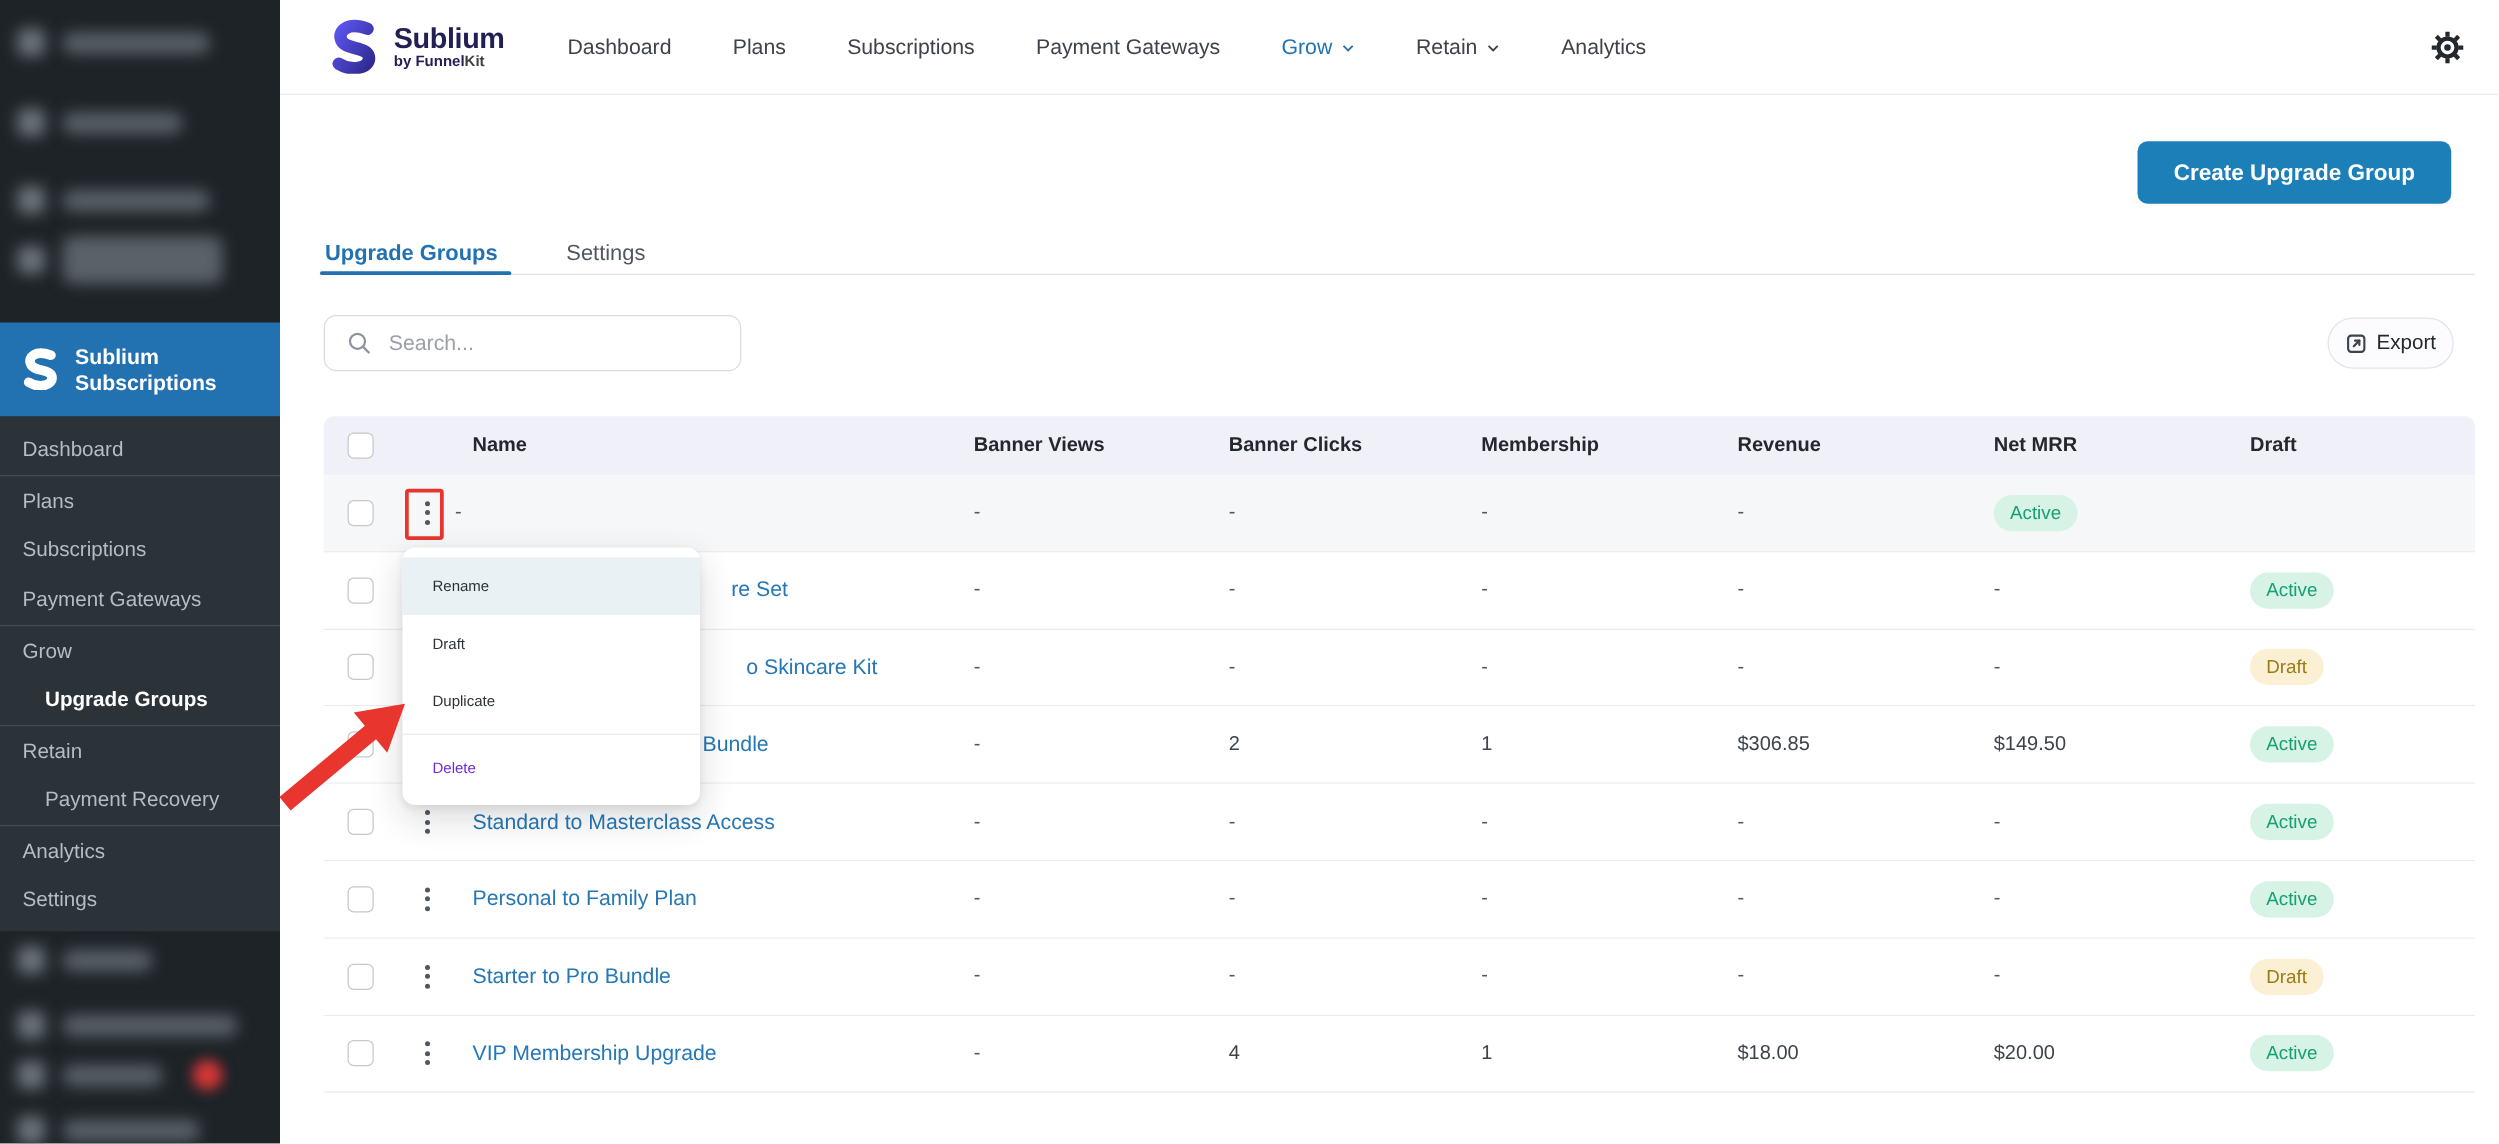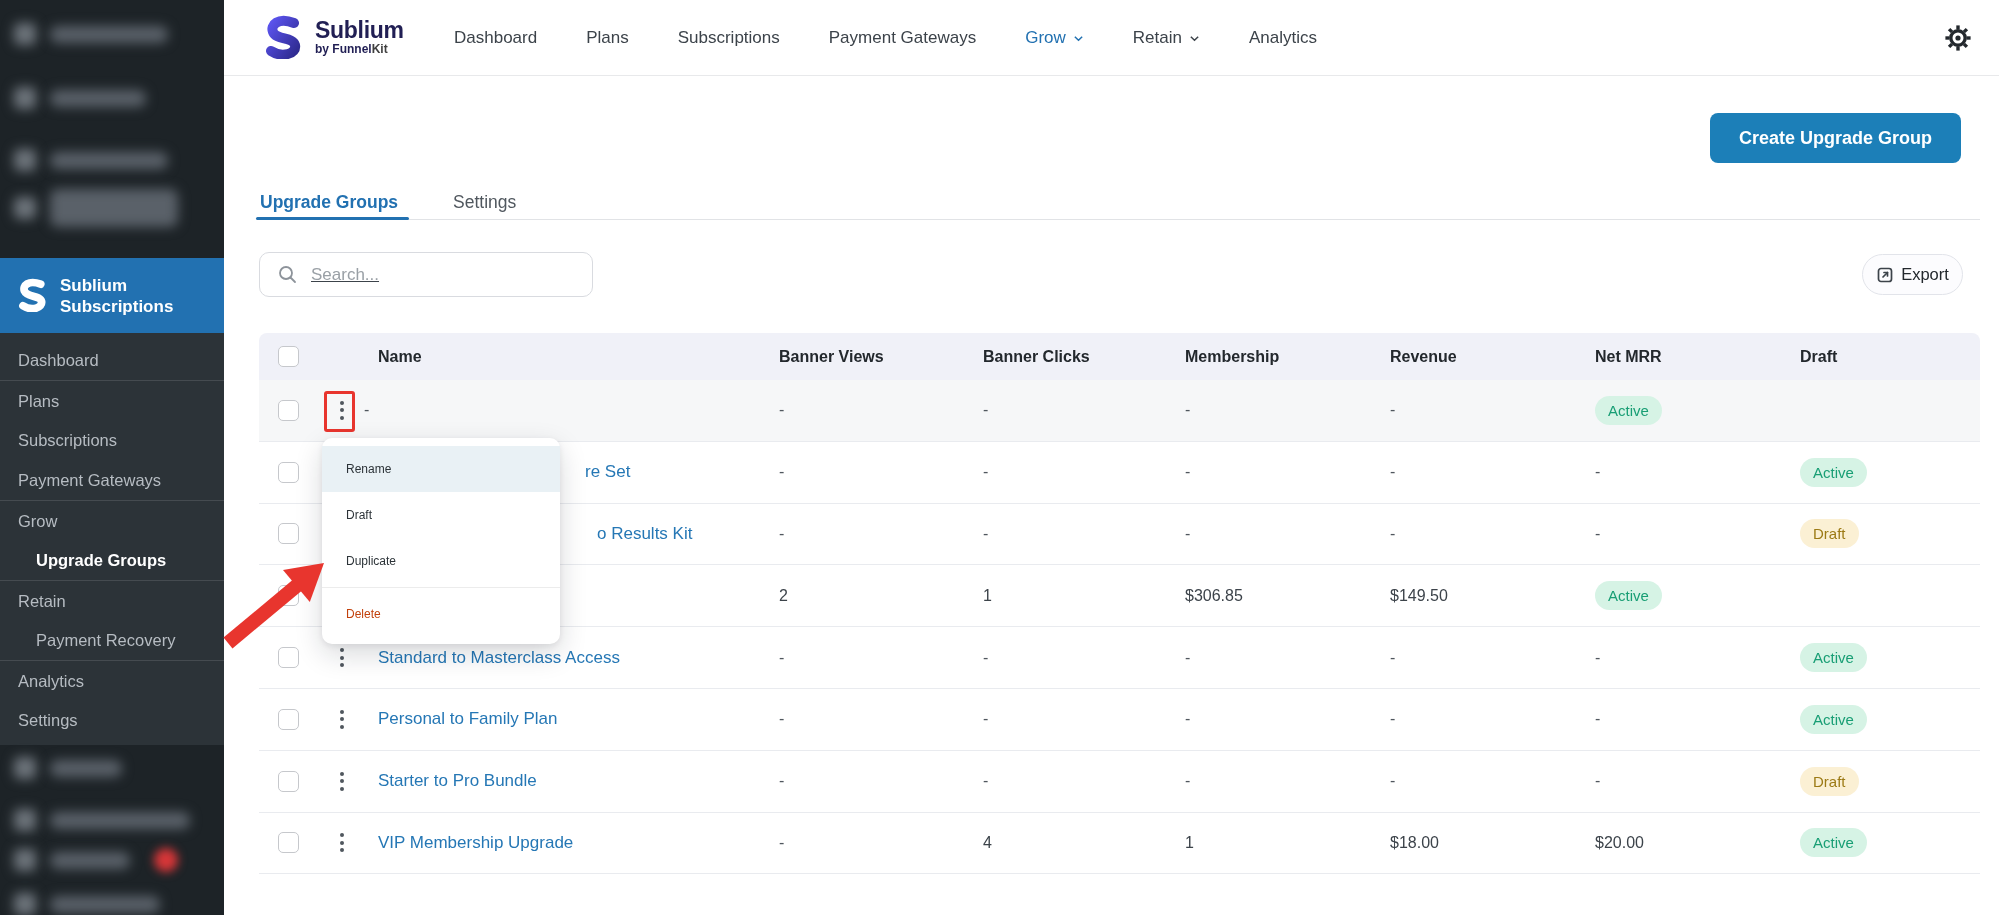--- a/index.html
+++ b/index.html
@@ -43,21 +43,21 @@
   
   #tabs{left:260px;top:192px;display:flex;gap:55px;}
   .tab{font-size:17.5px;color:#50575e;font-weight:500;cursor:pointer;}
   .tab.active{color:#2271b1;font-weight:600;}
   #tab-underline{left:256px;top:217px;width:153px;height:3px;background:#2271b1;border-radius:2px;}
   #tab-border{left:259px;top:219px;width:1721px;height:1px;background:#e1e3e6;}
 
   
   #searchbox{left:259px;top:252px;width:334px;height:45px;border:1px solid #d9dbe0;border-radius:10px;box-sizing:border-box;
              display:flex;align-items:center;gap:12px;padding-left:18px;background:#fff;}
-  #searchbox input{border:none;outline:none;font-size:17px;color:#3c434a;font-family:"Liberation Sans",sans-serif;width:250px;background:transparent;text-decoration:underline;}
+  #searchbox input{border:none;outline:none;font-size:17px;color:#3c434a;font-family:"Liberation Sans",sans-serif;width:250px;background:transparent;}
   #searchbox input::placeholder{color:#9aa0a6;}
   #export-btn{left:1862px;top:254px;width:101px;height:41px;border:1px solid #e2e4ea;border-radius:21px;background:#fcfcfe;box-sizing:border-box;
               display:flex;align-items:center;justify-content:center;gap:7px;font-size:16.5px;font-weight:500;color:#23282d;cursor:pointer;}
 
   
   .tgrid{display:grid;grid-template-columns:60px 45px 415px 204px 202px 205px 205px 205px 1fr;align-items:center;}
   #thead{left:259px;top:333px;width:1721px;height:47px;background:#f0f1f8;border-radius:8px 8px 0 0;
          font-size:16px;font-weight:700;color:#23282d;}
   #tbody{left:259px;top:380px;width:1721px;}
   .t-row{height:61.8px;border-bottom:1px solid #e9ebef;background:#fff;box-sizing:border-box;}
@@ -73,21 +73,21 @@
   .dash,.val{font-size:16px;color:#50575e;}
   .val{color:#3c434a;}
   .pill{display:inline-block;padding:6px 13px;border-radius:16px;font-size:15px;font-weight:500;}
 
   
   #ctx-menu{left:322px;top:438px;width:238px;background:#fff;border-radius:10px;
             box-shadow:0 10px 28px rgba(20,25,40,0.16), 0 2px 6px rgba(20,25,40,0.08);
             padding:8px 0 7px 0;z-index:30;}
   .mi{height:46px;line-height:46px;padding-left:24px;font-size:12px;color:#2c3338;cursor:pointer;}
   .mi.hover{background:#e9f1f5;}
-  .mi.danger{color:#c2410c;}
+  .mi.danger{color:#6d28d9;}
   .mi-divider{height:1px;background:#ececec;margin:3px 0;}
   #red-box{left:324px;top:391px;width:31px;height:41px;border:3px solid #e8352e;border-radius:3px;box-sizing:border-box;z-index:20;}
   #red-arrow{left:212px;top:545px;width:132px;height:110px;z-index:40;}
 </style>
 </head>
 <body>
 
 <div id="root">
 
   <div id="sidebar" class="abs">
@@ -281,39 +281,40 @@
         <div>
           <div class="cbx"></div>
         </div>
         <div>
           <div class="kebab">
             <i></i>
             <i></i>
             <i></i>
           </div>
         </div>
-        <div class="name-cell frag3"><span class="name-link">o Results Kit</span></div>
+        <div class="name-cell frag3"><span class="name-link">o Skincare Kit</span></div>
         <div class="dash">-</div>
         <div class="dash">-</div>
         <div class="dash">-</div>
         <div class="dash">-</div>
         <div class="dash">-</div>
         <div><span class="pill" style="background: rgb(251, 240, 212); color: rgb(156, 122, 21);">Draft</span></div>
       </div>
       <div class="tgrid t-row">
         <div>
           <div class="cbx"></div>
         </div>
         <div>
           <div class="kebab">
             <i></i>
             <i></i>
             <i></i>
           </div>
         </div>
+        <div class="name-cell frag4"><span class="name-link">Bundle</span></div>
         <div class="dash">-</div>
         <div class="val">2</div>
         <div class="val">1</div>
         <div class="val">$306.85</div>
         <div class="val">$149.50</div>
         <div><span class="pill" style="background: rgb(214, 243, 229); color: rgb(24, 158, 116);">Active</span></div>
       </div>
       <div class="tgrid t-row">
         <div>
           <div class="cbx"></div>

